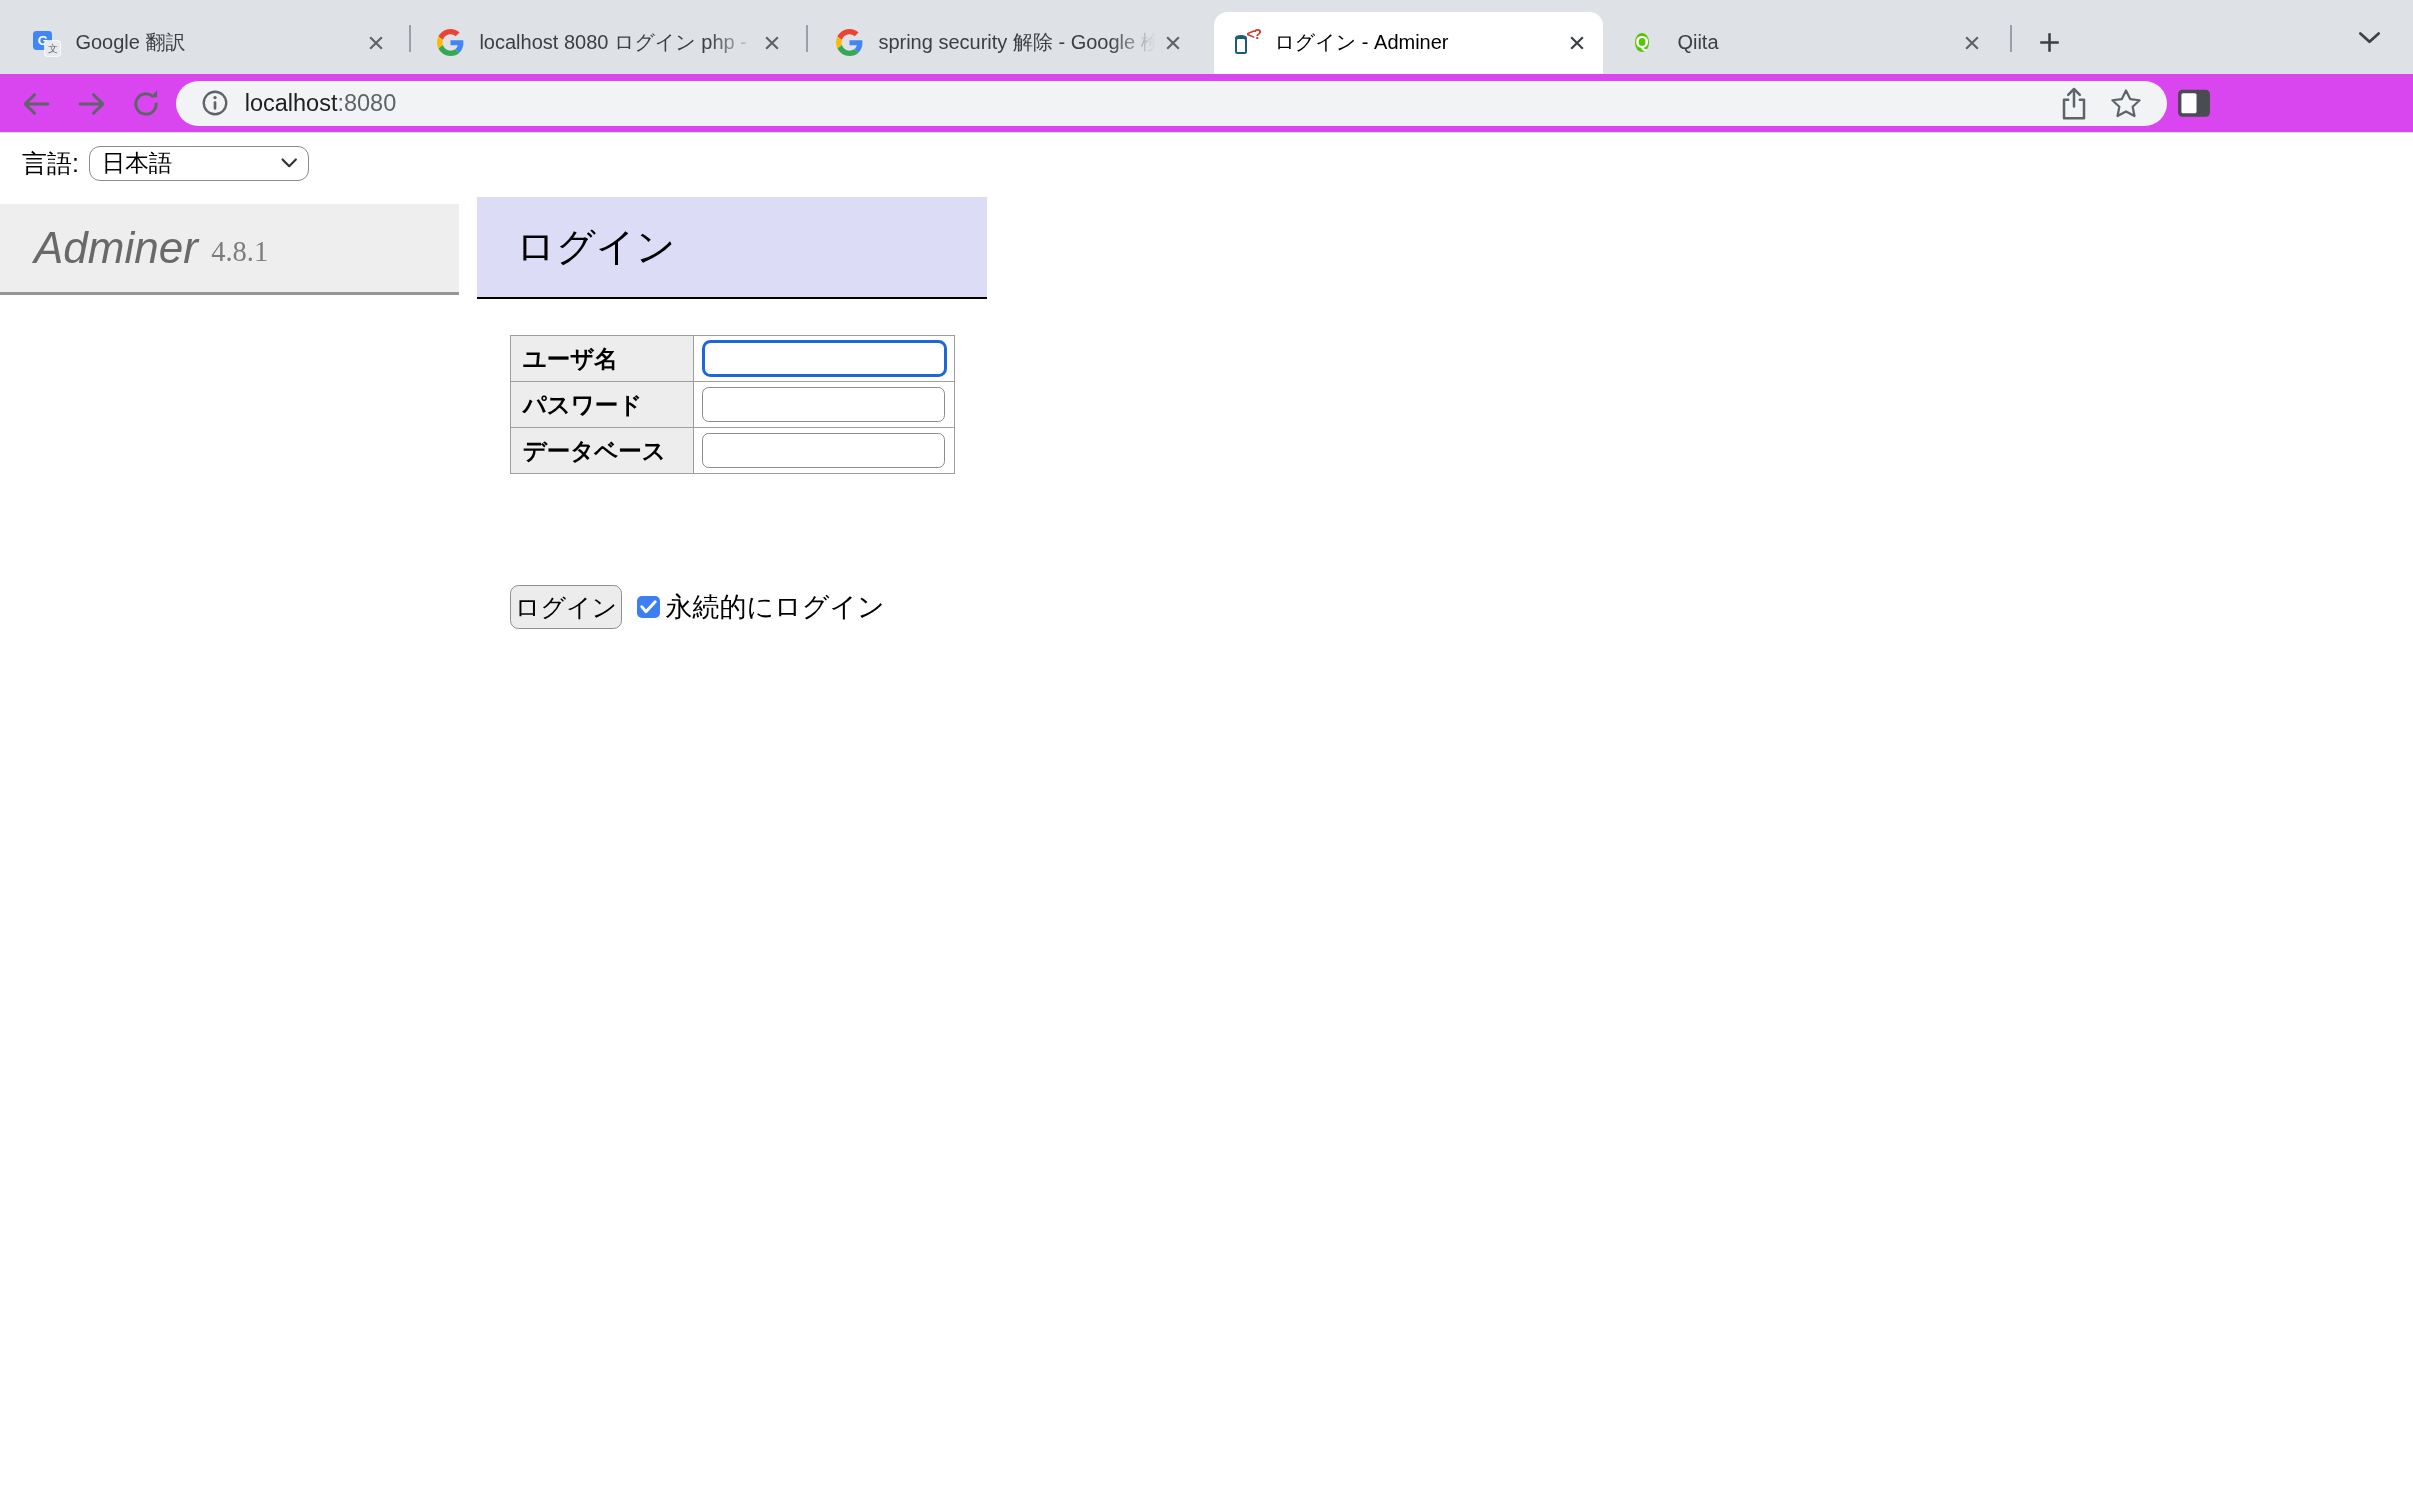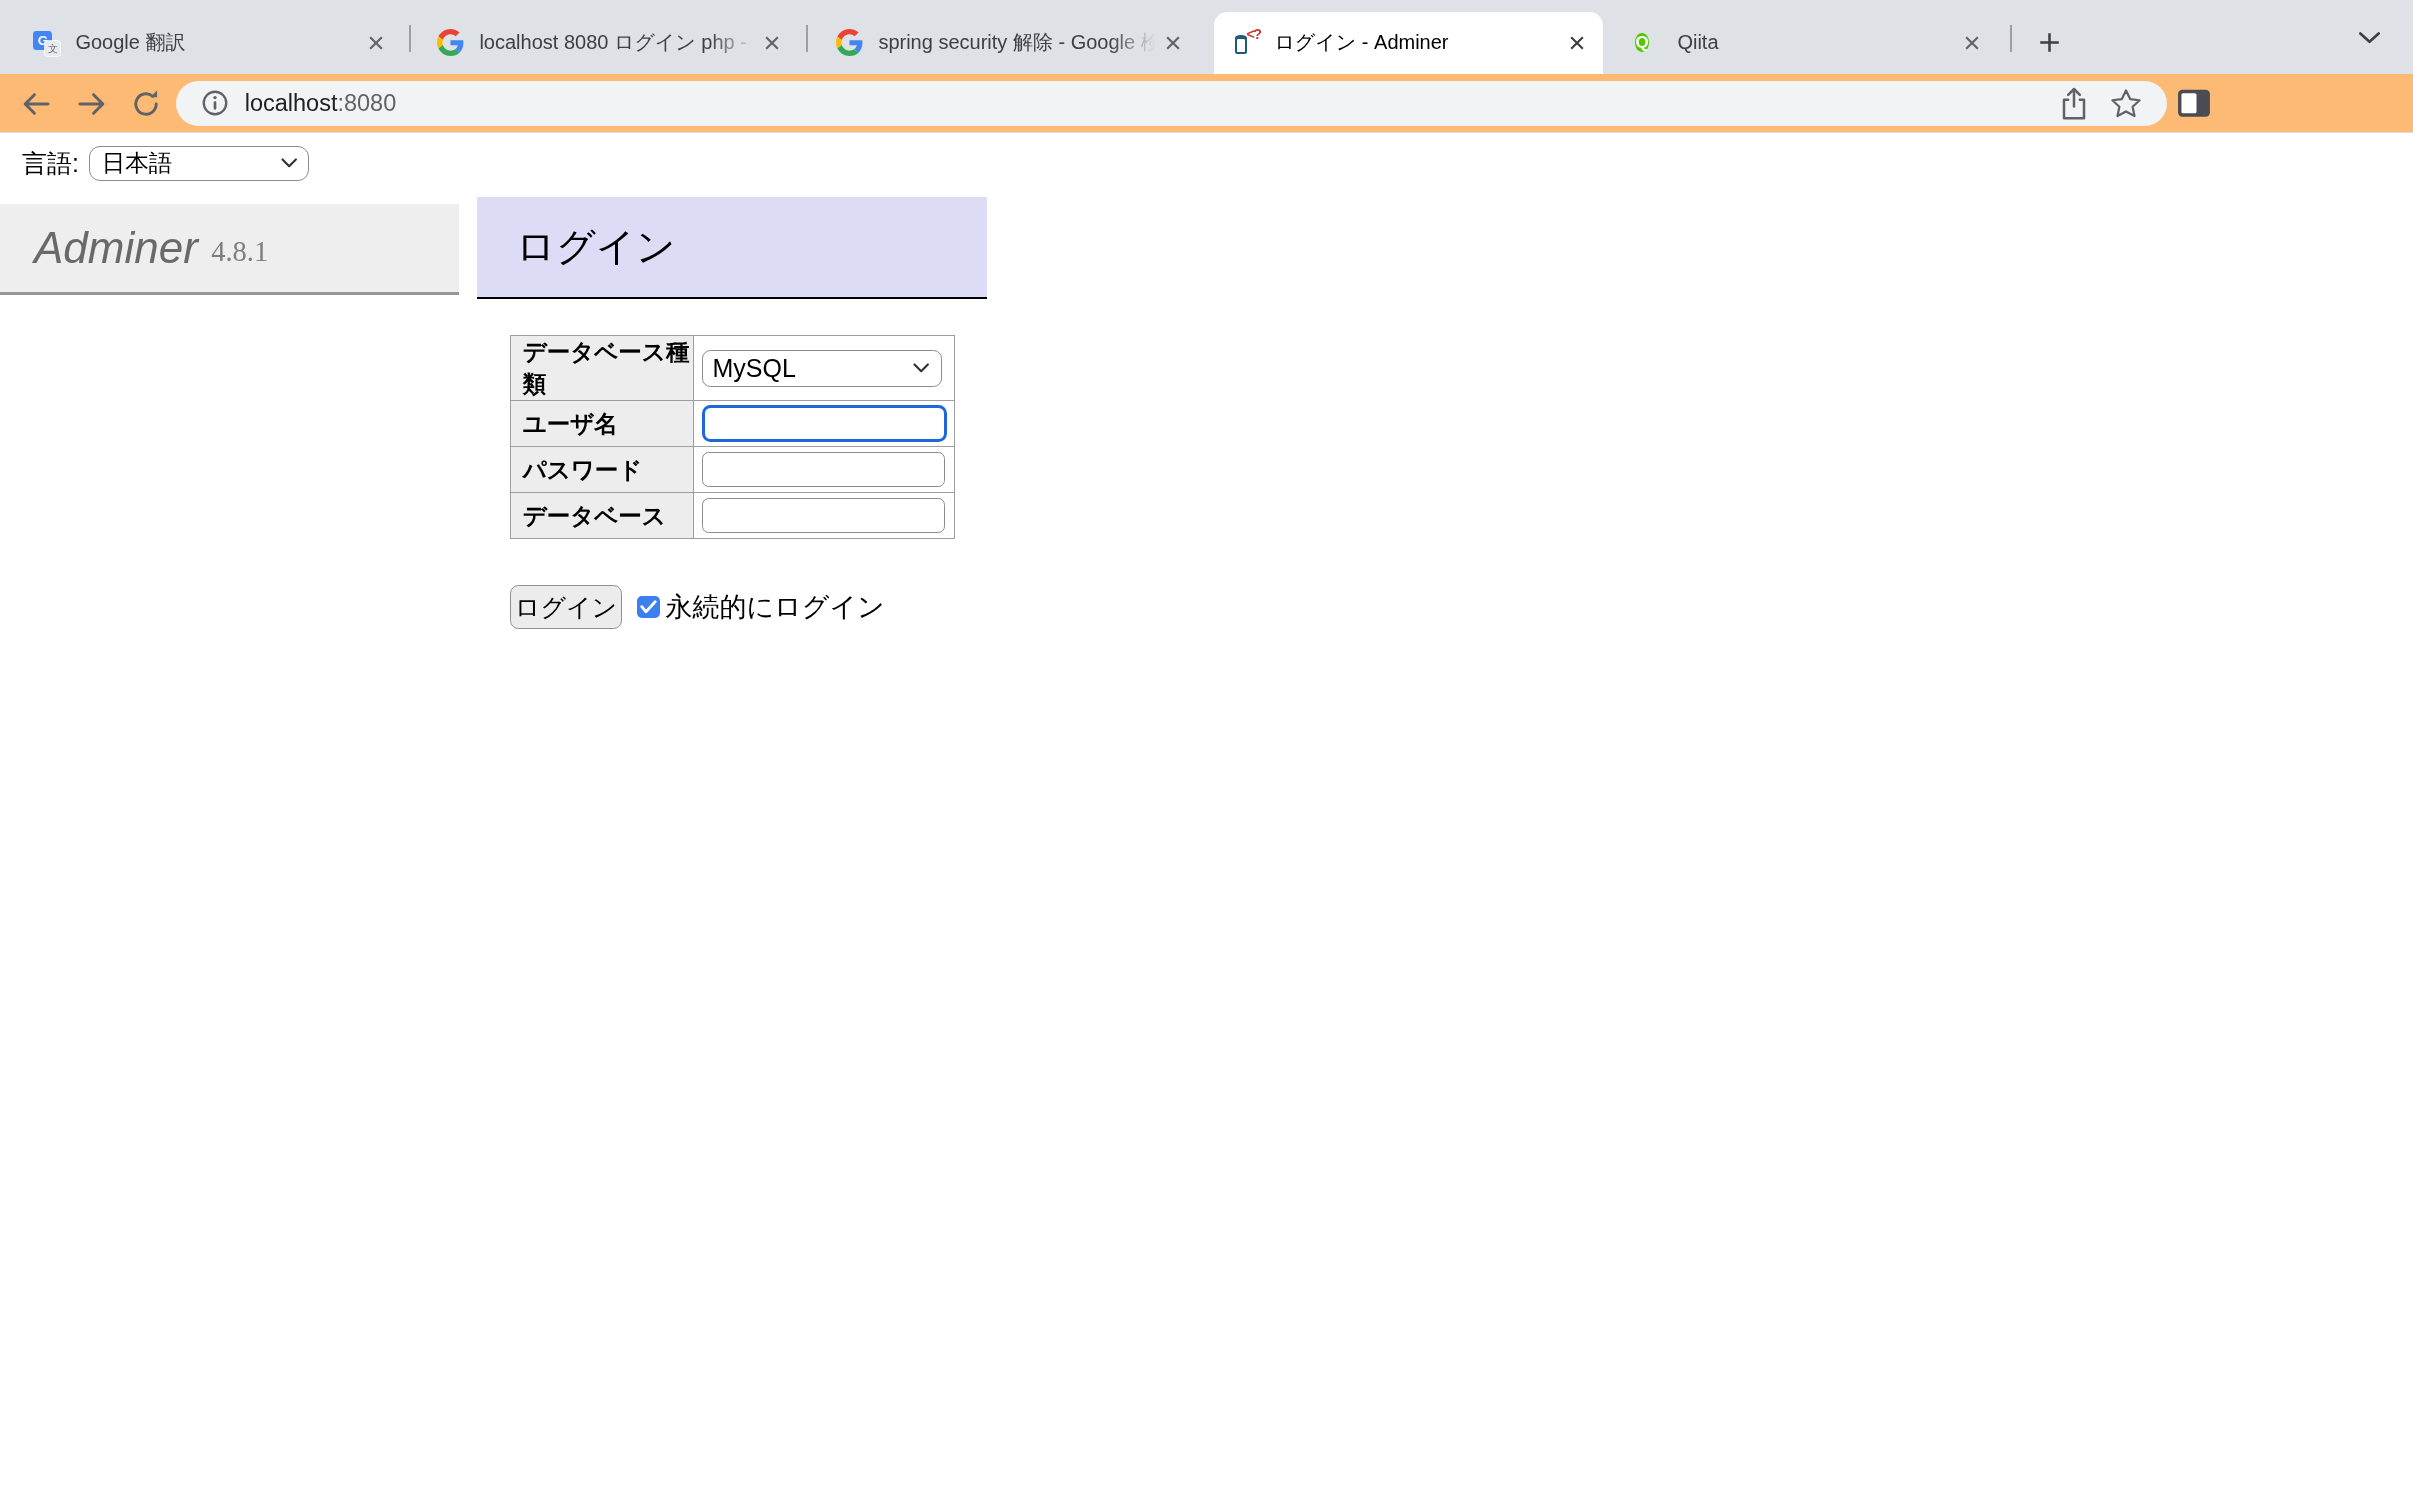--- a/index.html
+++ b/index.html
@@ -23,21 +23,21 @@
   .fav-translate .gray { position:absolute; right:0; bottom:0; width:15px; height:15px; background:#e8eaed; border-radius:2.5px; color:#5f6368; font-size:10px; text-align:center; line-height:15px; box-shadow:0 0 0 0.8px #fff; }
   .fav-qiita { width:27px; height:27px; border-radius:50%; background:#55c500; color:#fff; font-weight:bold; font-size:17px; text-align:center; line-height:27px; }
   .fav-adminer .cyl { position:absolute; left:2.5px; top:7.5px; width:12.6px; height:17px; border:2.5px solid #1c5a78; border-radius:3.4px 3.4px 2.5px 2.5px; background:#fff; }
   .fav-adminer .cap { position:absolute; left:2.5px; top:5.9px; width:12.6px; height:5.9px; border:2.5px solid #1c5a78; border-radius:50%; background:#fff; }
   .fav-adminer .php { position:absolute; left:14.2px; top:-3.4px; color:#c63b2f; font-size:14.2px; font-weight:bold; letter-spacing:-1.7px; }
 
   .newtab { position:absolute; top:23.5px; display:flex; align-items:center; justify-content:center; width:37px; height:37px; border-radius:50%; }
   .tabsearch { position:absolute; top:30px; }
 
   
-  .toolbar { position:absolute; top:74px; left:0; width:2413px; height:59px; background:#fdba74; border-bottom:1.7px solid #dadce0; }
+  .toolbar { position:absolute; top:74px; left:0; width:2413px; height:59px; background:#d946ef; border-bottom:1.7px solid #dadce0; }
   .navbtn { position:absolute; top:11px; width:37px; height:37px; display:flex; align-items:center; justify-content:center; border-radius:50%; }
   .omnibox { position:absolute; left:176px; top:6.7px; width:1991px; height:45px; background:#f1f3f4; border-radius:22.6px; display:flex; align-items:center; }
   .urltext { font-size:23.5px; color:#202124; margin-left:11.7px; }
   .urltext .port { color:#5f6368; }
   .boxicon { position:absolute; top:11px; display:flex; align-items:center; justify-content:center; width:37px; height:37px; }
   .avatar { position:absolute; left:2236px; top:83px; width:40px; height:40px; border-radius:50%; background:#4aa0af; overflow:hidden; }
   .avatar .head { position:absolute; left:11.7px; top:7.5px; width:17px; height:17px; border-radius:50%; background:#cde8ec; }
   .avatar .body { position:absolute; left:5px; top:27px; width:30px; height:22px; border-radius:50% 50% 0 0; background:#cde8ec; }
   .updatepill { position:absolute; left:2286px; top:80px; width:111px; height:45px; border:2.5px solid #c5221f; border-radius:22.6px; background:#fdefee; display:flex; align-items:center; }
   .updatepill .txt { color:#c5221f; font-size:23.5px; margin-left:13.4px; }
@@ -246,31 +246,20 @@
       <span class="logo">Adminer</span>
       <span class="ver">4.8.1</span>
     </div>
 
     <div class="h2box">
       <span class="t">ログイン</span>
     </div>
 
     <table class="loginform">
       <tbody>
-          <tr>
-        <th>データベース種類</th>
-        <td>
-          <div class="selectbox dbtype-select">
-            <span>MySQL</span>
-            <svg width="18.4" height="11.7" viewBox="0 0 22 14">
-                  <path d="M3 3l8 8 8-8" stroke="#333" stroke-width="2.6" fill="none" stroke-linecap="round" stroke-linejoin="round"></path>
-                </svg>
-          </div>
-        </td>
-      </tr>
       <tr>
         <th>ユーザ名</th>
         <td><input class="forminput focused" type="text" style=""></td>
       </tr>
       <tr>
         <th>パスワード</th>
         <td><input class="forminput" type="password" style=""></td>
       </tr>
       <tr>
         <th>データベース</th>

